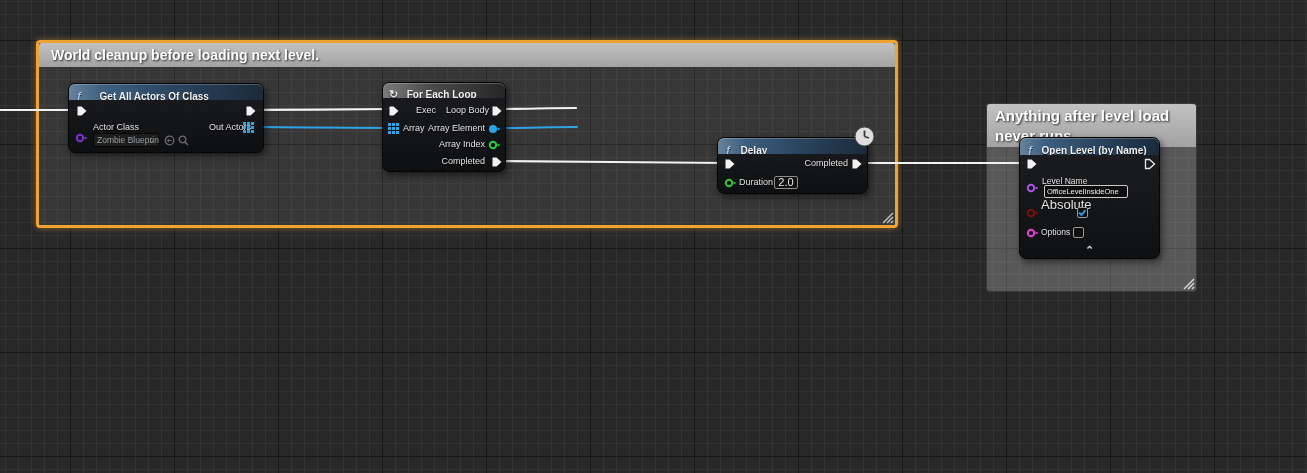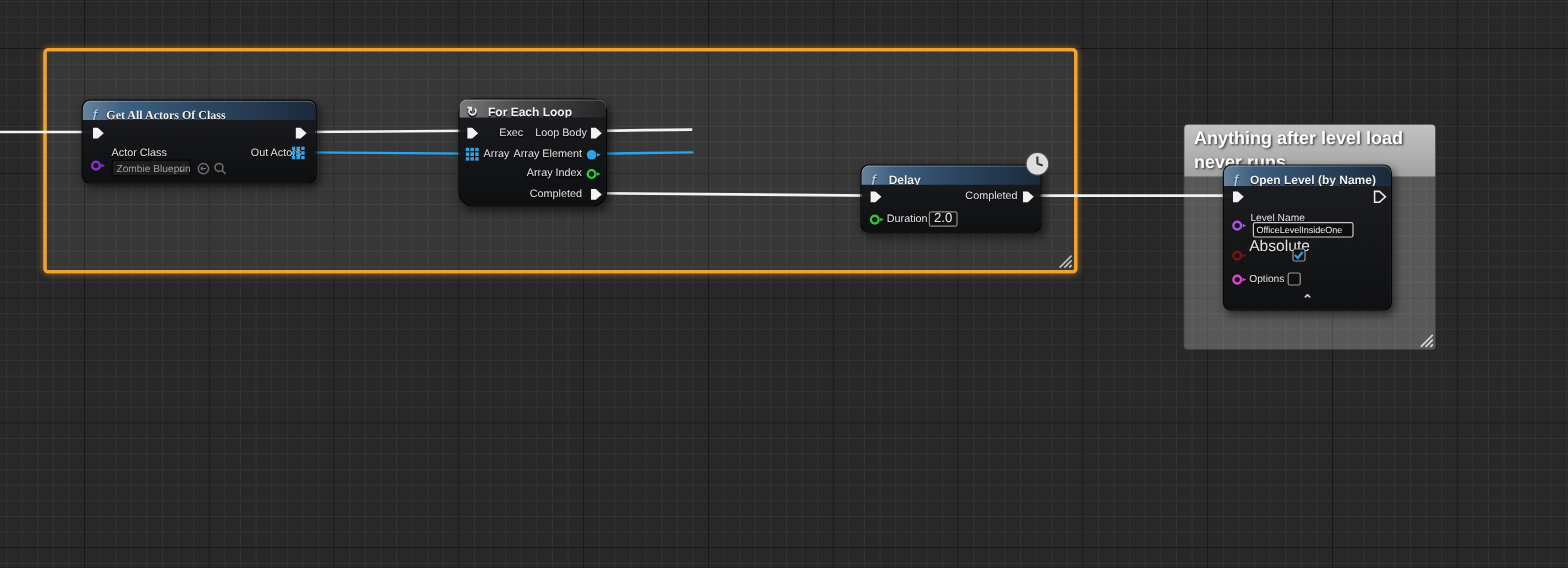--- a/index.html
+++ b/index.html
@@ -67,20 +67,23 @@
   }
   .chev-collapse{position:absolute;color:#cfcfcf;font-size:11px;font-weight:bold;line-height:8px;}
   svg{display:block;}
 </style>
 </head>
 <body>
 
 <div class="canvas">
 
   <div class="comment selected" style="left:36px;top:40px;width:862px;height:188px;background:rgba(195,195,195,0.10);">
+    <div class="c-header" style="height:24px;">
+      <div style="padding:4px 0 0 12px;font-size:14px;">World cleanup before loading next level.</div>
+    </div>
     <div class="c-body" style="top:24px;"></div>
     <div class="resize-handle">
       <svg width="13" height="13">
           <g stroke="#d8d8d8" stroke-width="1.4" opacity="0.85">
         <line x1="12" y1="2" x2="2" y2="12"></line>
             <line x1="12" y1="6" x2="6" y2="12"></line>
             <line x1="12" y1="10" x2="10" y2="12"></line>
       </g>
         </svg>
     </div>
@@ -110,21 +113,21 @@
       <path d="M498,109 C525,109 550,108 576,108" stroke="#f2f2f2" stroke-width="2.2"></path>
       <path d="M496,128 C525,128 550,127 577,127" stroke="#2ea3e8" stroke-width="2"></path>
       <path d="M498,161 C570,161 655,163 727,163" stroke="#f2f2f2" stroke-width="2.2"></path>
       <path d="M856,163 C915,163 975,163 1029,163" stroke="#f2f2f2" stroke-width="2.2"></path>
     </g>
   </svg>
 
   <div class="node" style="left:68px;top:83px;width:196px;height:70px;">
     <div class="n-header blue" style="height:16px;padding:2px 0 0 7px;">
       <span class="f-icon">ƒ</span>
-      <span class="n-title" style="margin-left:2px;font-family:Liberation Serif, serif;">Get All Actors Of Class</span>
+      <span class="n-title" style="margin-left:13px;">Get All Actors Of Class</span>
     </div>
     <div class="abs" style="left:7px;top:21px;">
       <svg width="12" height="12">
           <path d="M1.5,1.5 h4 l5,4.5 -5,4.5 h-4 z" fill="#f2f2f2"></path>
         </svg>
     </div>
     <div class="abs" style="left:176px;top:21px;">
       <svg width="12" height="12">
           <path d="M1.5,1.5 h4 l5,4.5 -5,4.5 h-4 z" fill="#f2f2f2"></path>
         </svg>
@@ -165,21 +168,21 @@
         </svg>
     </div>
     <div class="abs" style="left:109px;top:51px;">
       <svg width="11" height="11">
           <circle cx="4.5" cy="4.5" r="3.3" fill="none" stroke="#6e6e6e" stroke-width="1.3"></circle>
           <line x1="7" y1="7" x2="10" y2="10" stroke="#6e6e6e" stroke-width="1.3"></line>
         </svg>
     </div>
   </div>
 
-  <div class="node" style="left:382px;top:82px;width:124px;height:90px;border-radius:12px;">
+  <div class="node" style="left:382px;top:82px;width:124px;height:90px;">
     <div class="n-header gray" style="height:15px;padding:1px 0 0 6px;">
       <span class="loop-icon">↻</span>
       <span class="n-title" style="margin-left:4px;">For Each Loop</span>
     </div>
     <div class="abs" style="left:5px;top:22px;">
       <svg width="12" height="12">
           <path d="M1.5,1.5 h4 l5,4.5 -5,4.5 h-4 z" fill="#f2f2f2"></path>
         </svg>
     </div>
     <div class="abs pin-label" style="left:20px;top:22px;padding-left:13px;">Exec</div>

